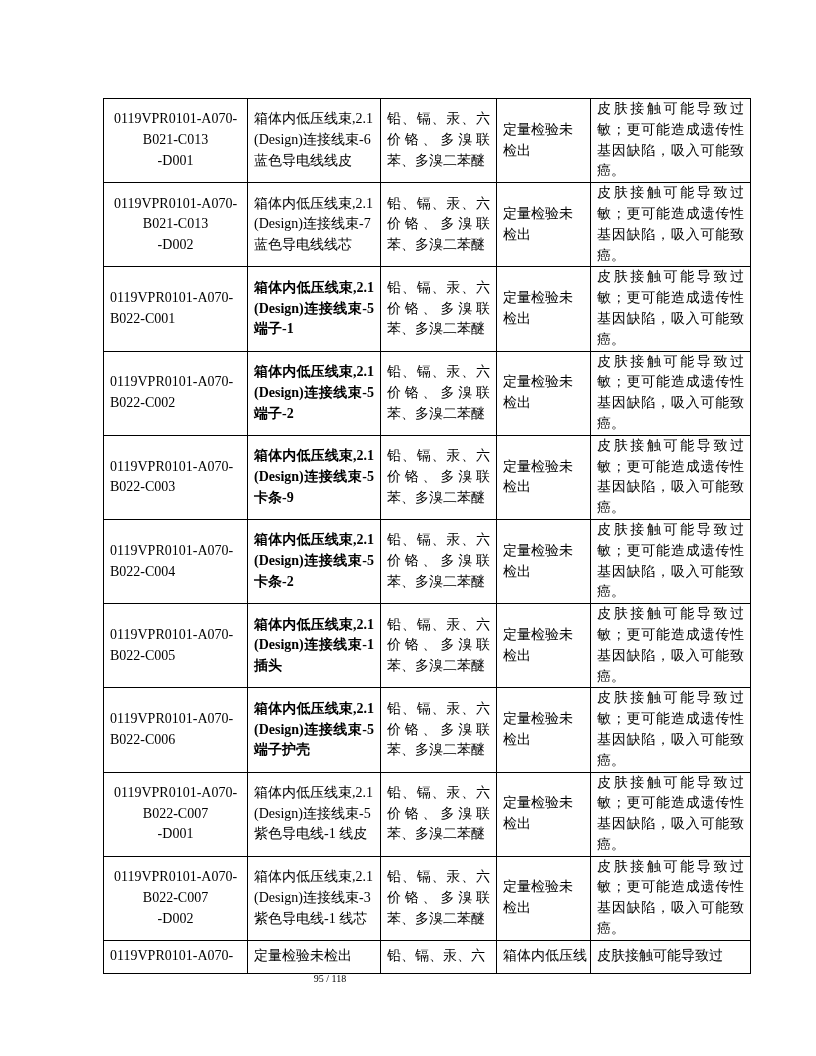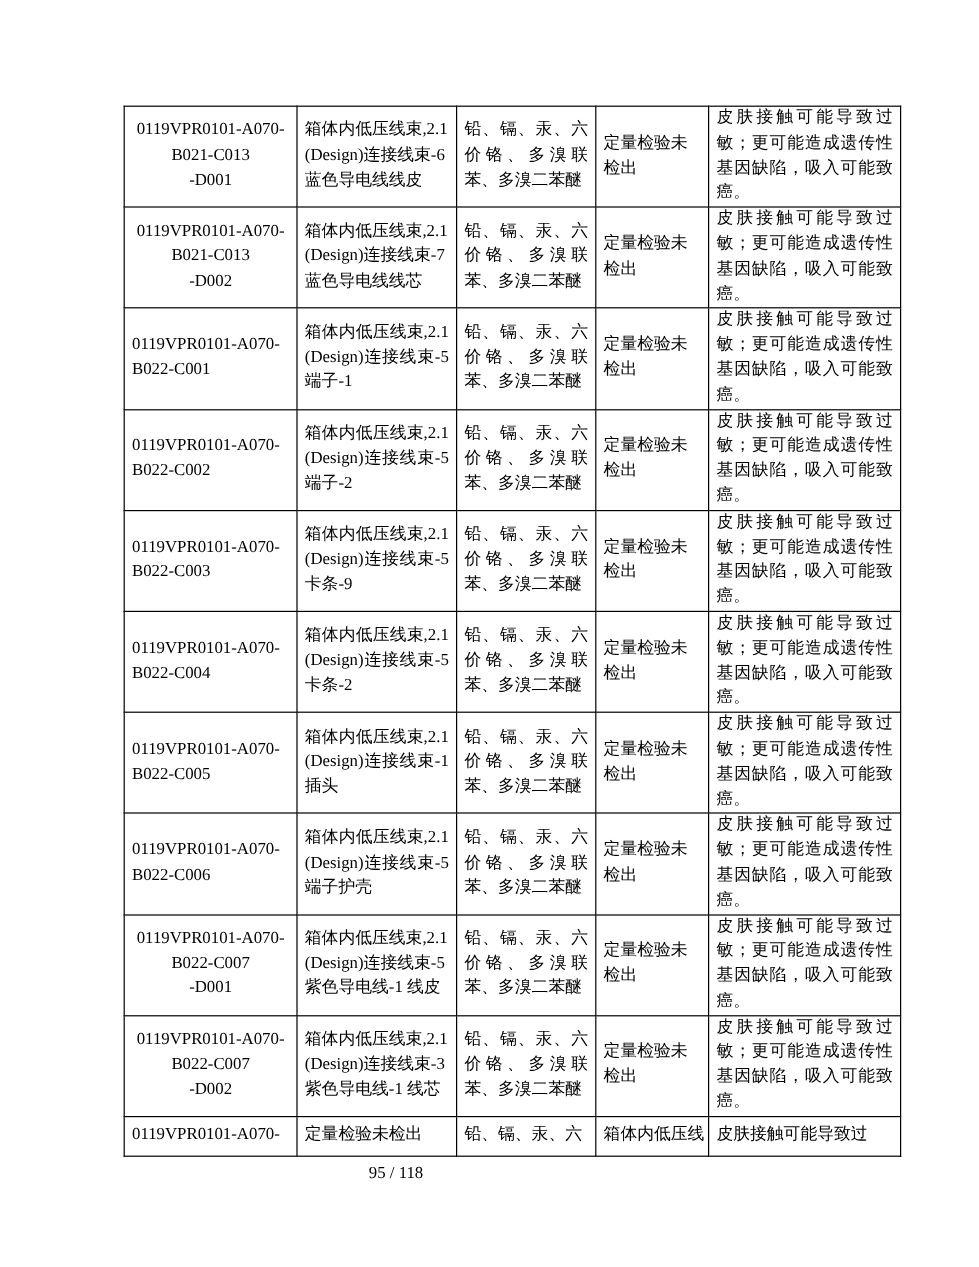--- a/index.html
+++ b/index.html
@@ -11,21 +11,21 @@
     position: relative;
     width: 816px;
     height: 1056px;
     overflow: hidden;
     font-family: "Liberation Serif", "DejaVu Serif", serif;
     color: #000000;
   }
   .report-table {
     position: absolute;
     left: 103px;
-    top: 88px;
+    top: 98px;
     width: 647px;
     border-collapse: collapse;
     table-layout: fixed;
   }
   .report-table tr {
     height: 84px;
   }
   .report-table tr.partial {
     height: 33px;
   }
@@ -37,36 +37,37 @@
     vertical-align: middle;
     overflow: hidden;
   }
   .report-table tr.partial td {
     vertical-align: middle;
     white-space: nowrap;
   }
   td.cell-desc.justified {
     text-align: justify;
     text-justify: inter-ideograph;
+    font-weight: bold;
   }
   td.cell-subst,
   td.cell-hazard {
     text-align: justify;
     text-justify: inter-ideograph;
   }
   td.cell-part div {
     white-space: nowrap;
   }
   .page-footer {
     position: absolute;
     top: 971px;
     left: 0;
     width: 660px;
     text-align: center;
-    font-size: 14px;
+    font-size: 10px;
     line-height: 16px;
   }
 </style>
 </head>
 <body>
 
 <div class="sheet">
 
   <table class="report-table">
     <colgroup>

